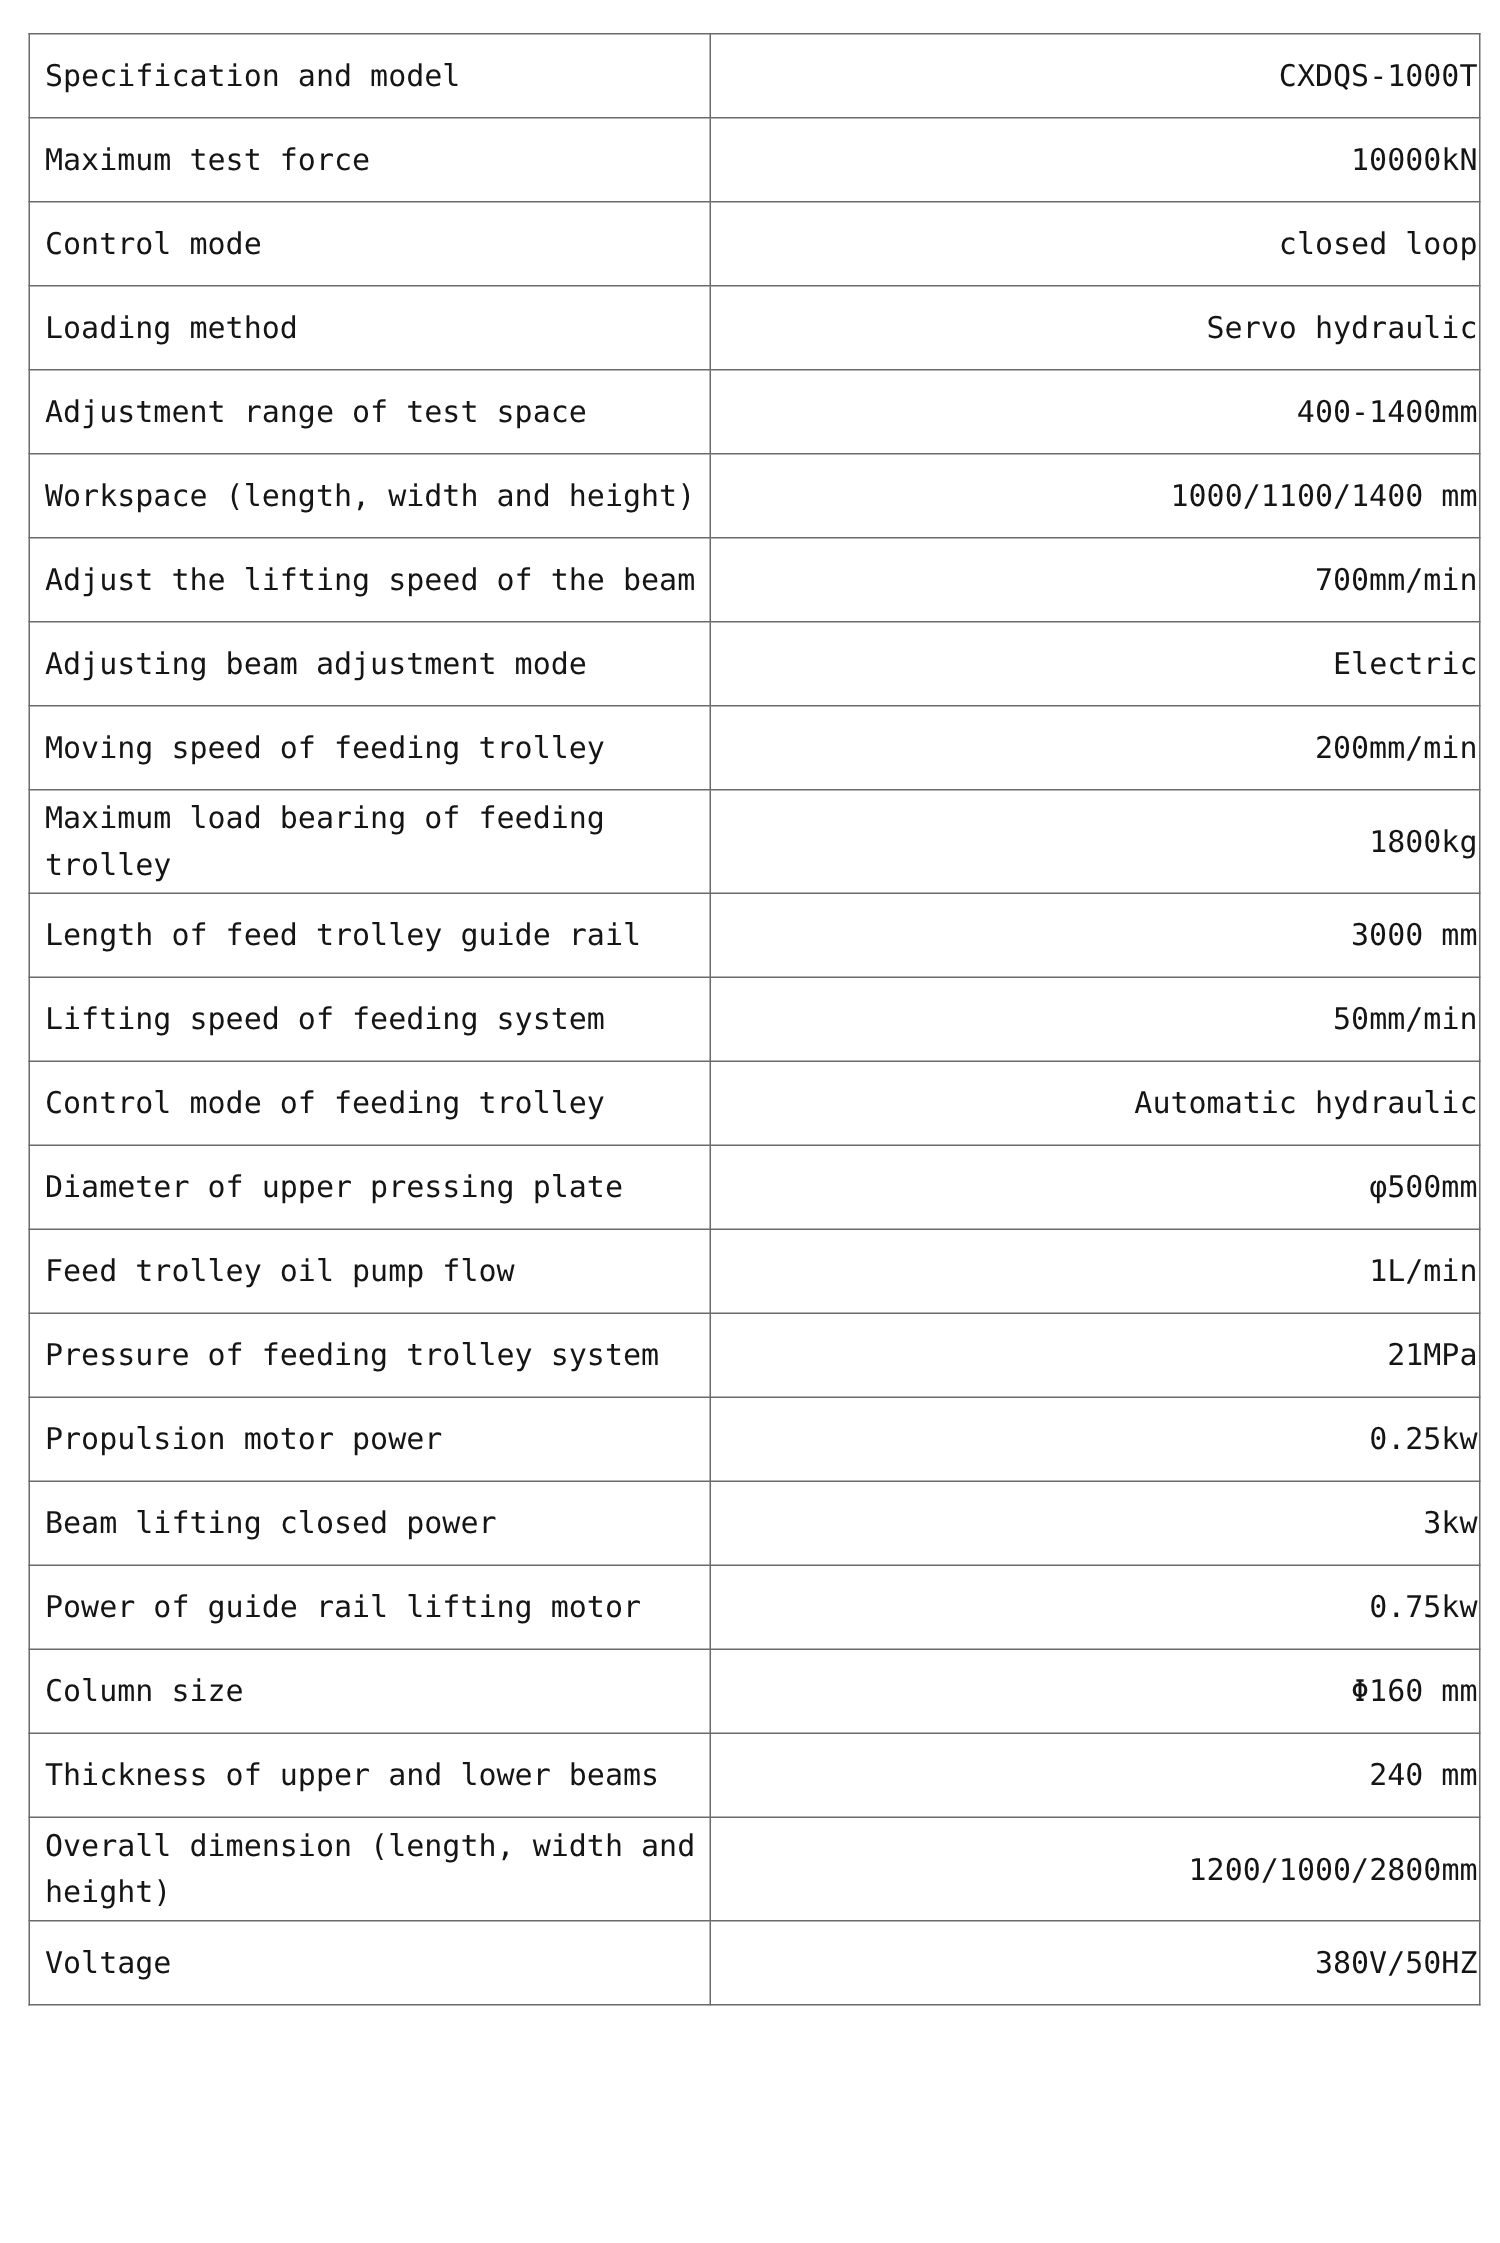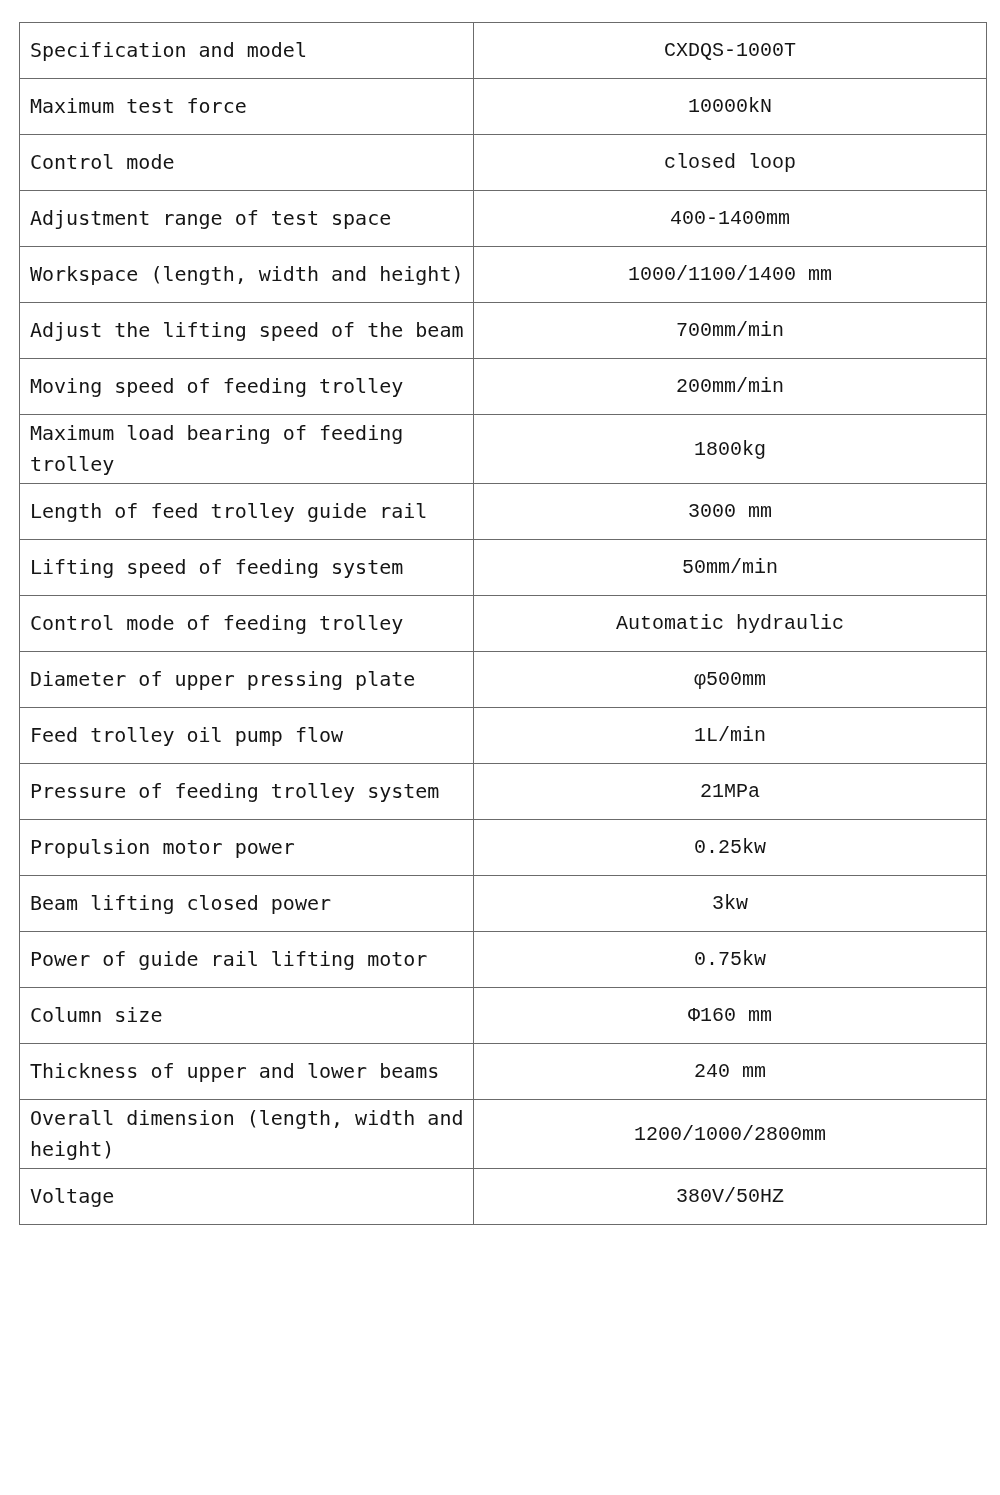--- a/index.html
+++ b/index.html
@@ -32,52 +32,59 @@
     overflow: hidden;
   }
   td.spec-label {
     width: 454px;
     padding: 3px 6px 3px 10px;
     text-align: left;
   }
   td.spec-value {
     width: 513px;
     padding: 3px 1px;
-    text-align: center;
-    font-family: Liberation Mono, monospace;
+    text-align: right;
   }
 </style>
 </head>
 <body>
 
 <table class="spec">
   <tbody id="spec-tbody">
       <tr>
         <td class="spec-label">Specification and model</td>
         <td class="spec-value">CXDQS-1000T</td>
       </tr>
       <tr>
         <td class="spec-label">Maximum test force</td>
         <td class="spec-value">10000kN</td>
       </tr>
       <tr>
         <td class="spec-label">Control mode</td>
         <td class="spec-value">closed loop</td>
       </tr>
       <tr>
+        <td class="spec-label">Loading method</td>
+        <td class="spec-value">Servo hydraulic</td>
+      </tr>
+      <tr>
         <td class="spec-label">Adjustment range of test space</td>
         <td class="spec-value">400-1400mm</td>
       </tr>
       <tr>
         <td class="spec-label">Workspace (length, width and height)</td>
         <td class="spec-value">1000/1100/1400 mm</td>
       </tr>
       <tr>
         <td class="spec-label">Adjust the lifting speed of the beam</td>
         <td class="spec-value">700mm/min</td>
+      </tr>
+      <tr>
+        <td class="spec-label">Adjusting beam adjustment mode</td>
+        <td class="spec-value">Electric</td>
       </tr>
       <tr>
         <td class="spec-label">Moving speed of feeding trolley</td>
         <td class="spec-value">200mm/min</td>
       </tr>
       <tr>
         <td class="spec-label">Maximum load bearing of feeding trolley</td>
         <td class="spec-value">1800kg</td>
       </tr>
       <tr>

